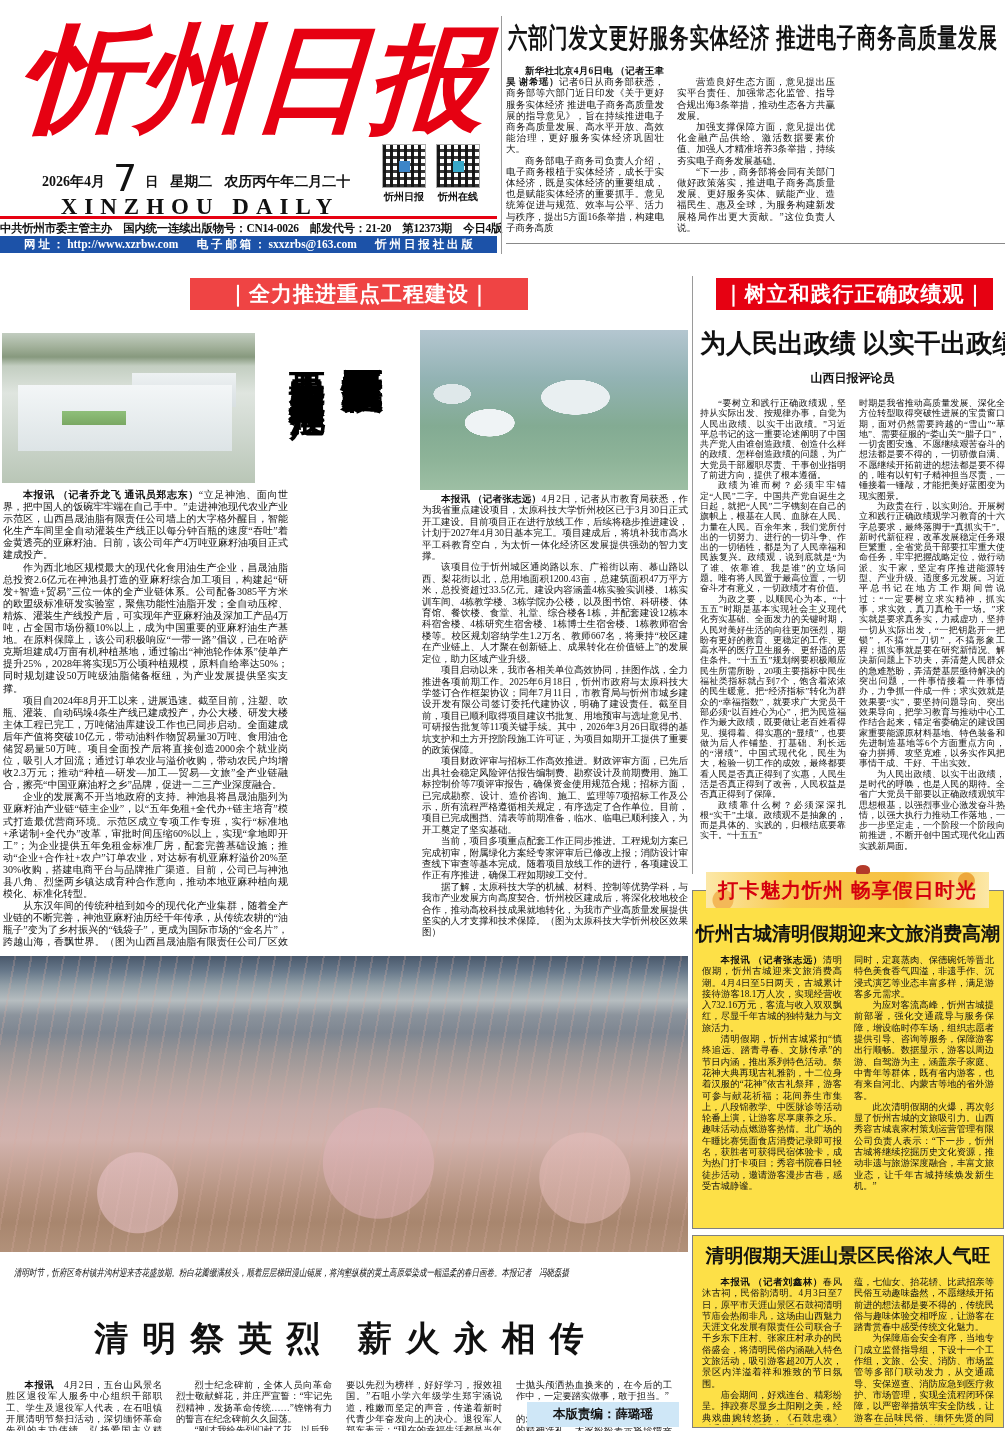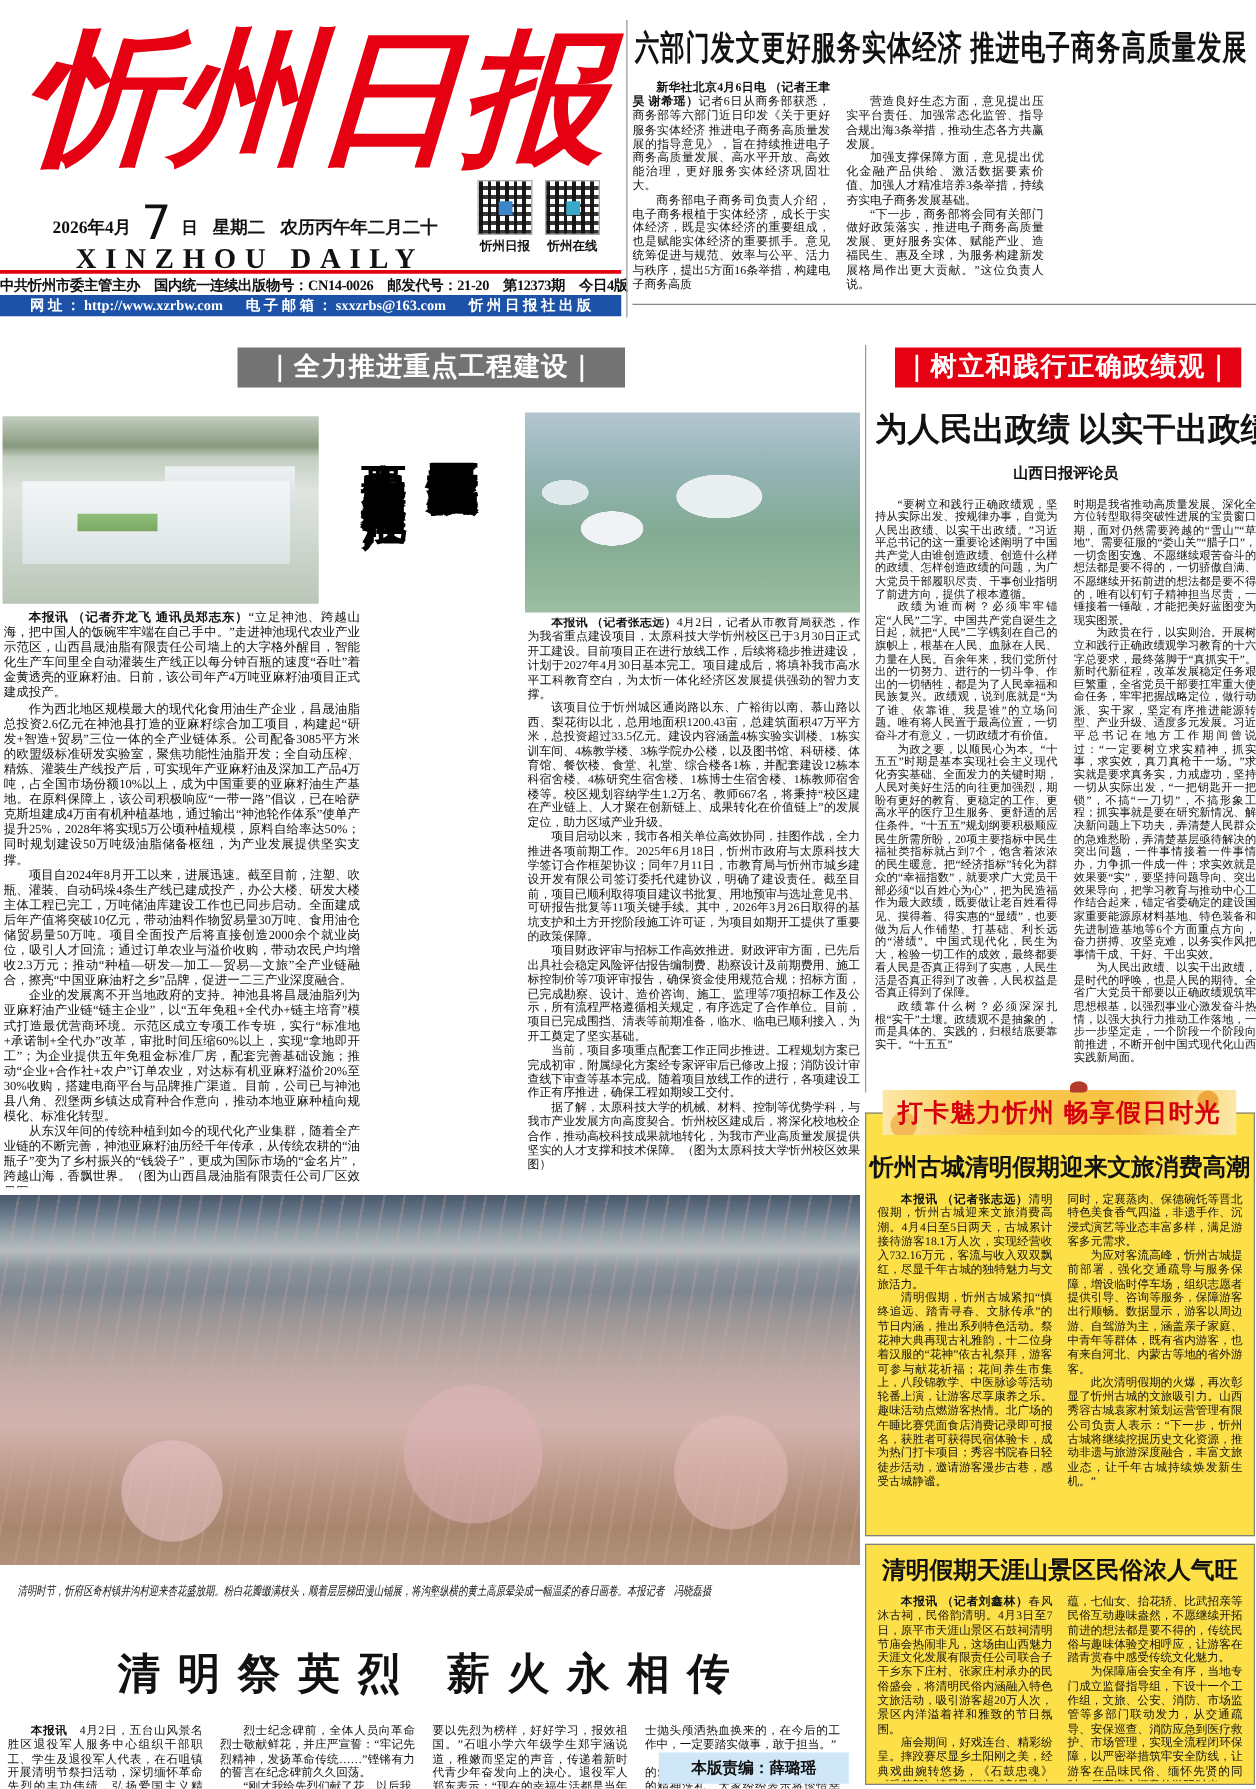--- a/index.html
+++ b/index.html
@@ -48,21 +48,21 @@
   .condense{display:inline-block;font-family:"Liberation Sans",sans-serif;font-weight:900;
     font-size:27px;white-space:nowrap;transform:scaleX(.72);transform-origin:0 50%;letter-spacing:1px;}
   .ts-cols{display:flex;gap:13px;margin-top:0;height:172px;overflow:hidden;
     font-size:9.5px;line-height:11.2px;text-align:justify;align-items:flex-end;}
   .ts-cols .col{width:158px;}
   .ts-rule{margin-top:9px;height:1px;background:#888;}
 
   
   .badge{position:absolute;height:32px;line-height:32px;text-align:center;color:#fff;
     font-family:"Liberation Sans",sans-serif;font-weight:bold;font-size:21px;letter-spacing:1px;white-space:nowrap;}
-  .badge-cyan{left:190px;top:278px;width:310px;background:#737373;}
+  .badge-cyan{left:190px;top:278px;width:338px;background:#ef4444;}
   .badge-red{left:716px;top:278px;width:277px;background:#e60112;}
 
   
   .photo{position:absolute;}
   .factory{left:2px;top:333px;width:253px;height:150px;background:
     linear-gradient(#8fbf7a,#7aa863) 60px 78px / 64px 14px no-repeat,
     linear-gradient(#f3f6f7,#dde4e6) 16px 52px / 214px 66px no-repeat,
     linear-gradient(#edf1f2,#d8dfe1) 130px 40px / 104px 34px no-repeat,
     linear-gradient(180deg,#c2cdc0 0%,#9fae97 10%,#87997e 16%,#c3cec1 22%,#dfe5df 40%,#cdd6cd 70%,#b9c6b6 100%);}
   .campus{left:420px;top:330px;width:268px;height:160px;background:
@@ -189,21 +189,21 @@
   <div class="badge badge-cyan">｜全力推进重点工程建设｜</div>
   <div class="badge badge-red">｜树立和践行正确政绩观｜</div>
 
   <div class="photo factory"></div>
   <div class="photo campus"></div>
 
   <div class="vh vh1">山西最大产能亚麻籽油项目在神池投产</div>
   <div class="vh vh2">太原科技大学忻州校区正式开工建设</div>
 
   <div class="article oil-article">
-    <p class="ind"><b>本报讯 （记者乔龙飞 通讯员郑志东）</b><span>“立足神池、跨越山海，把中国人的饭碗牢牢端在自己手中。”走进神池现代农业产业示范区，山西昌晟油脂有限责任公司墙上的大字格外醒目，智能化生产车间里全自动灌装生产线正以每分钟百瓶的速度“吞吐”着金黄透亮的亚麻籽油。日前，该公司年产4万吨亚麻籽油项目正式建成投产。</span></p>
+    <p class="ind"><b>本报讯 （记者乔龙飞 通讯员郑志东）</b><span>“立足神池、面向世界，把中国人的饭碗牢牢端在自己手中。”走进神池现代农业产业示范区，山西昌晟油脂有限责任公司墙上的大字格外醒目，智能化生产车间里全自动灌装生产线正以每分钟百瓶的速度“吞吐”着金黄透亮的亚麻籽油。日前，该公司年产4万吨亚麻籽油项目正式建成投产。</span></p>
     <p class="ind">作为西北地区规模最大的现代化食用油生产企业，昌晟油脂总投资2.6亿元在神池县打造的亚麻籽综合加工项目，构建起“研发+智造+贸易”三位一体的全产业链体系。公司配备3085平方米的欧盟级标准研发实验室，聚焦功能性油脂开发；全自动压榨、精炼、灌装生产线投产后，可实现年产亚麻籽油及深加工产品4万吨，占全国市场份额10%以上，成为中国重要的亚麻籽油生产基地。在原料保障上，该公司积极响应“一带一路”倡议，已在哈萨克斯坦建成4万亩有机种植基地，通过输出“神池轮作体系”使单产提升25%，2028年将实现5万公顷种植规模，原料自给率达50%；同时规划建设50万吨级油脂储备枢纽，为产业发展提供坚实支撑。</p>
     <p class="ind">项目自2024年8月开工以来，进展迅速。截至目前，注塑、吹瓶、灌装、自动码垛4条生产线已建成投产，办公大楼、研发大楼主体工程已完工，万吨储油库建设工作也已同步启动。全面建成后年产值将突破10亿元，带动油料作物贸易量30万吨、食用油仓储贸易量50万吨。项目全面投产后将直接创造2000余个就业岗位，吸引人才回流；通过订单农业与溢价收购，带动农民户均增收2.3万元；推动“种植—研发—加工—贸易—文旅”全产业链融合，擦亮“中国亚麻油籽之乡”品牌，促进一二三产业深度融合。</p>
     <p class="ind">企业的发展离不开当地政府的支持。神池县将昌晟油脂列为亚麻籽油产业链“链主企业”，以“五年免租+全代办+链主培育”模式打造最优营商环境。示范区成立专项工作专班，实行“标准地+承诺制+全代办”改革，审批时间压缩60%以上，实现“拿地即开工”；为企业提供五年免租金标准厂房，配套完善基础设施；推动“企业+合作社+农户”订单农业，对达标有机亚麻籽溢价20%至30%收购，搭建电商平台与品牌推广渠道。目前，公司已与神池县八角、烈堡两乡镇达成育种合作意向，推动本地亚麻种植向规模化、标准化转型。</p>
     <p class="ind">从东汉年间的传统种植到如今的现代化产业集群，随着全产业链的不断完善，神池亚麻籽油历经千年传承，从传统农耕的“油瓶子”变为了乡村振兴的“钱袋子”，更成为国际市场的“金名片”，跨越山海，香飘世界。（图为山西昌晟油脂有限责任公司厂区效果图）</p>
   </div>
 
   <div class="article campus-article">
     <p class="ind"><b>本报讯 （记者张志远）</b><span>4月2日，记者从市教育局获悉，作为我省重点建设项目，太原科技大学忻州校区已于3月30日正式开工建设。目前项目正在进行放线工作，后续将稳步推进建设，计划于2027年4月30日基本完工。项目建成后，将填补我市高水平工科教育空白，为太忻一体化经济区发展提供强劲的智力支撑。</span></p>
     <p class="ind">该项目位于忻州城区通岗路以东、广裕街以南、慕山路以西、梨花街以北，总用地面积1200.43亩，总建筑面积47万平方米，总投资超过33.5亿元。建设内容涵盖4栋实验实训楼、1栋实训车间、4栋教学楼、3栋学院办公楼，以及图书馆、科研楼、体育馆、餐饮楼、食堂、礼堂、综合楼各1栋，并配套建设12栋本科宿舍楼、4栋研究生宿舍楼、1栋博士生宿舍楼、1栋教师宿舍楼等。校区规划容纳学生1.2万名、教师667名，将秉持“校区建在产业链上、人才聚在创新链上、成果转化在价值链上”的发展定位，助力区域产业升级。</p>
     <p class="ind">项目启动以来，我市各相关单位高效协同，挂图作战，全力推进各项前期工作。2025年6月18日，忻州市政府与太原科技大学签订合作框架协议；同年7月11日，市教育局与忻州市城乡建设开发有限公司签订委托代建协议，明确了建设责任。截至目前，项目已顺利取得项目建议书批复、用地预审与选址意见书、可研报告批复等11项关键手续。其中，2026年3月26日取得的基坑支护和土方开挖阶段施工许可证，为项目如期开工提供了重要的政策保障。</p>

